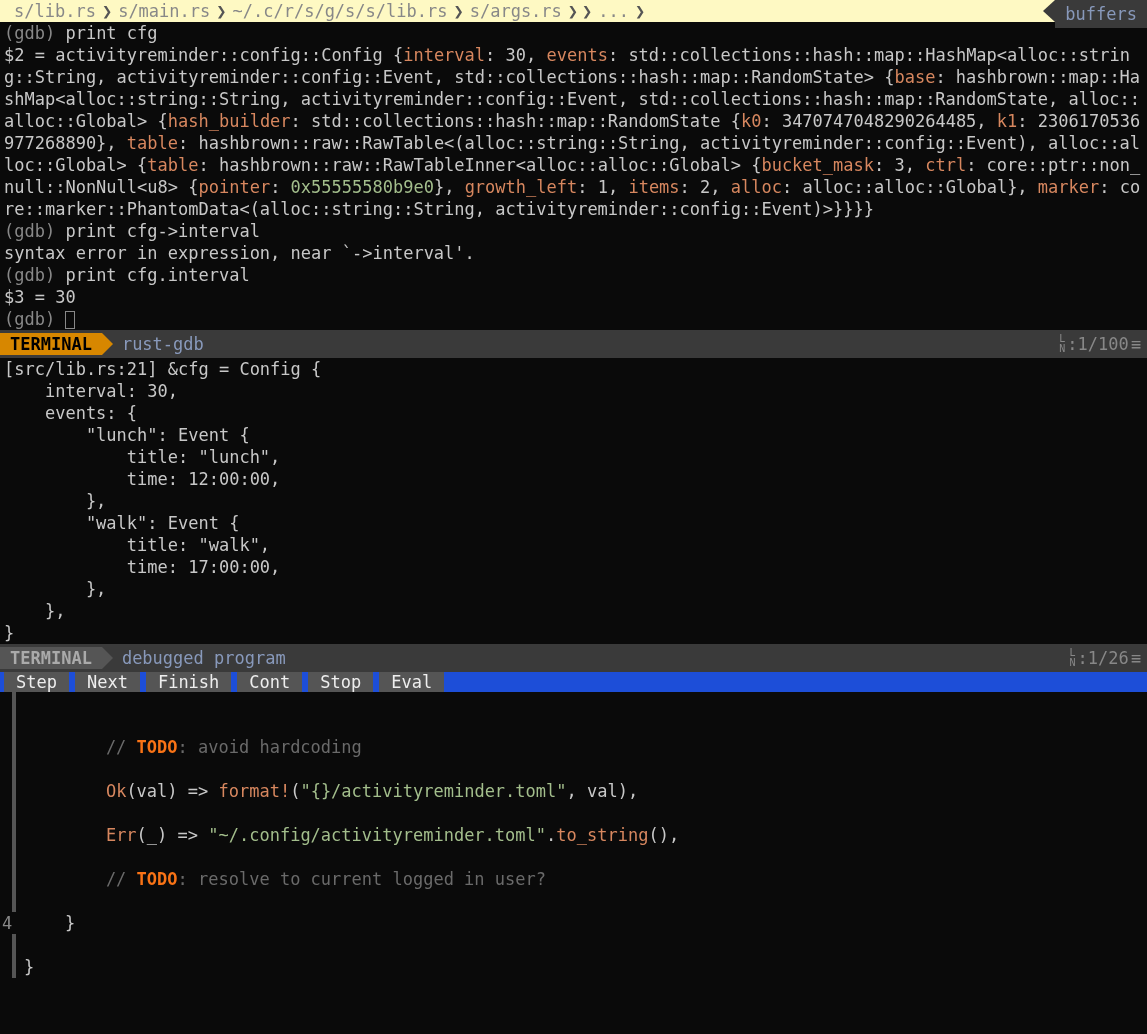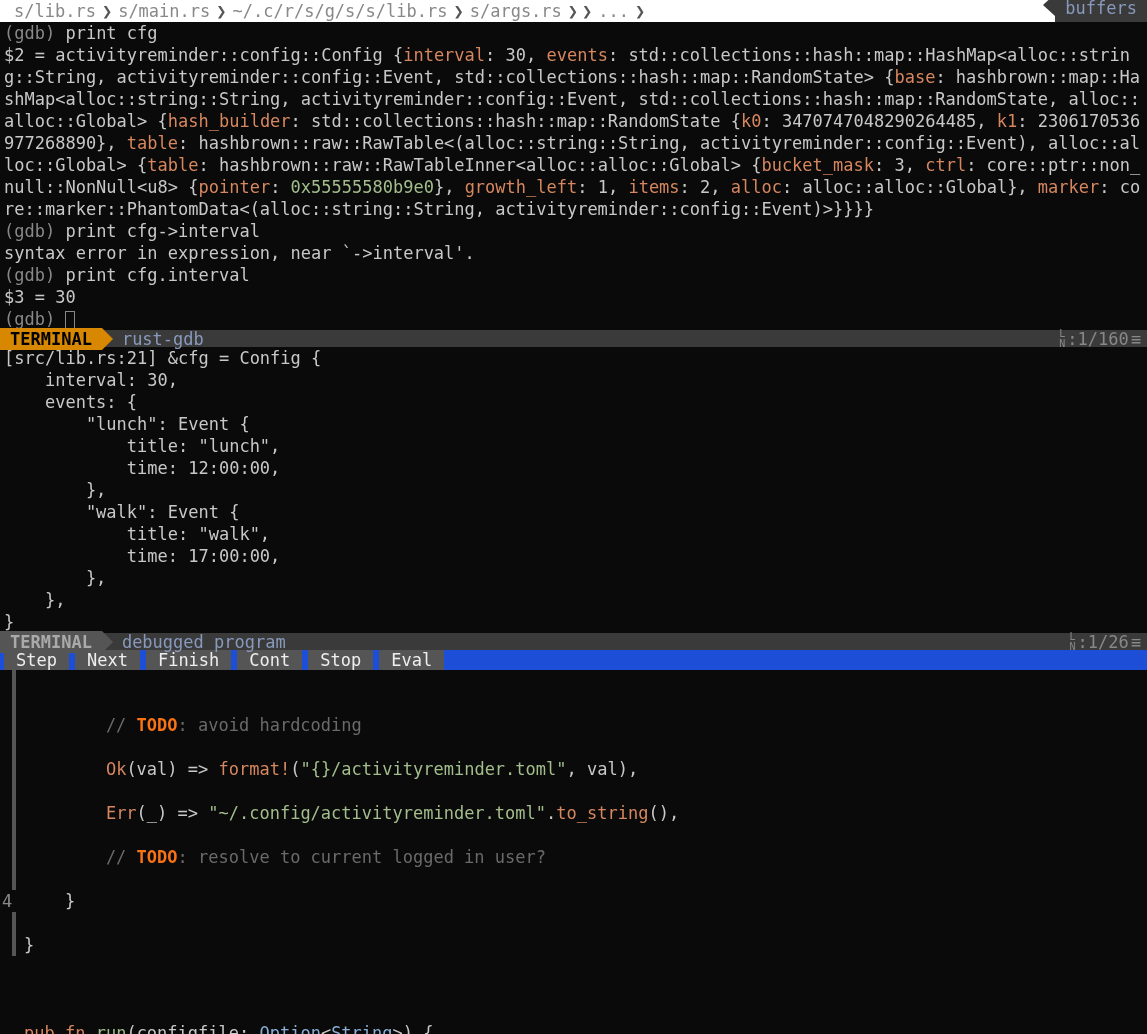--- a/index.html
+++ b/index.html
@@ -6,23 +6,23 @@
 body {
   background: #0a0a0a;
   color: #c8c8c8;
   font-family: 'Consolas', 'Monaco', monospace;
   font-size: 17px;
   line-height: 22px;
   width: 1147px;
   overflow: hidden;
 }
 .tab-bar {
-  background: #ffffff;
-  display: flex;
-  align-items: flex-end;
+  background: #fef9c3;
+  display: flex;
+  align-items: flex-start;
   height: 22px;
   padding-left: 10px;
 }
 .tab {
   color: #888;
   padding: 0 4px;
   white-space: nowrap;
 }
 .chevron { color: #555; padding: 0 2px; }
 .buffers-label {
@@ -53,21 +53,21 @@
   display: inline-block;
   width: 10px;
   height: 18px;
   border: 1px solid #888;
   vertical-align: text-bottom;
 }
 .status-bar {
   display: flex;
   align-items: center;
   background: #3a3a3a;
-  height: 17px;
+  height: 28px;
   position: relative;
 }
 .status-mode {
   background: #d78700;
   color: #000;
   font-weight: bold;
   padding: 0 10px;
   position: relative;
 }
 .status-mode::after {
@@ -173,21 +173,21 @@
 <span class="prompt">(gdb) </span><span class="cursor"></span></div>
 
 <div class="status-bar">
   <span class="status-mode">TERMINAL</span>
   <span class="status-title">rust-gdb</span>
   <span class="status-right">
     <span class="ln-badge">
         <span>L</span>
         <span>N</span>
       </span>
-      <span>:1/160</span>
+      <span>:1/100</span>
       <span>≡</span>
   </span>
 </div>
 
 <div class="dbg-output">[src/lib.rs:21] &amp;cfg = Config {
     interval: 30,
     events: {
         "lunch": Event {
             title: "lunch",
             time: 12:00:00,

